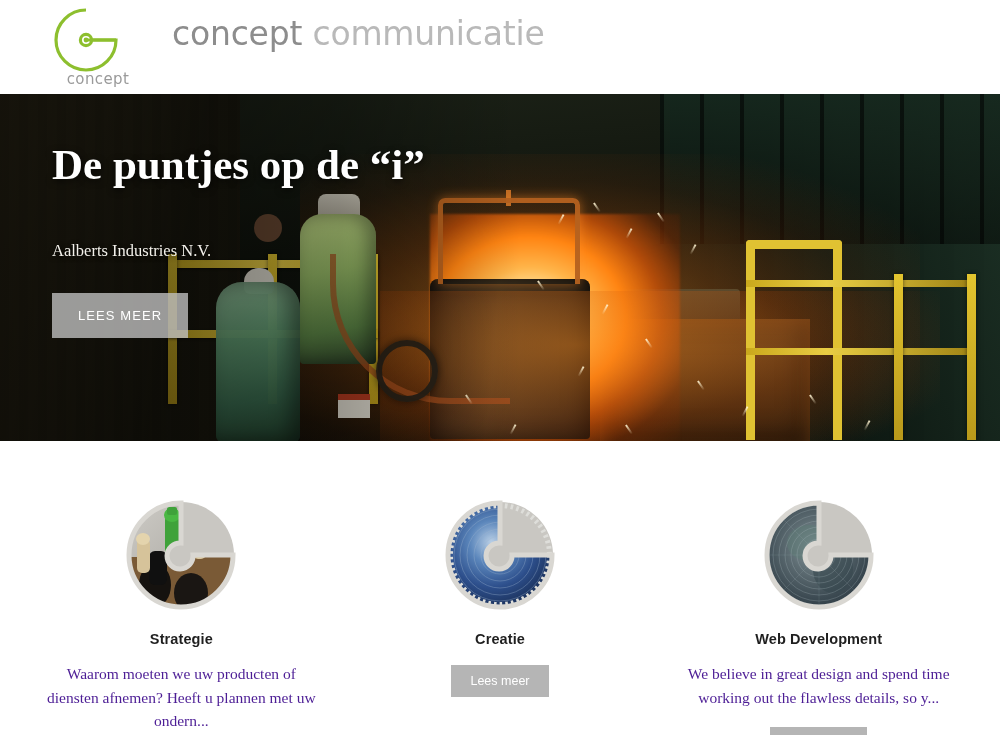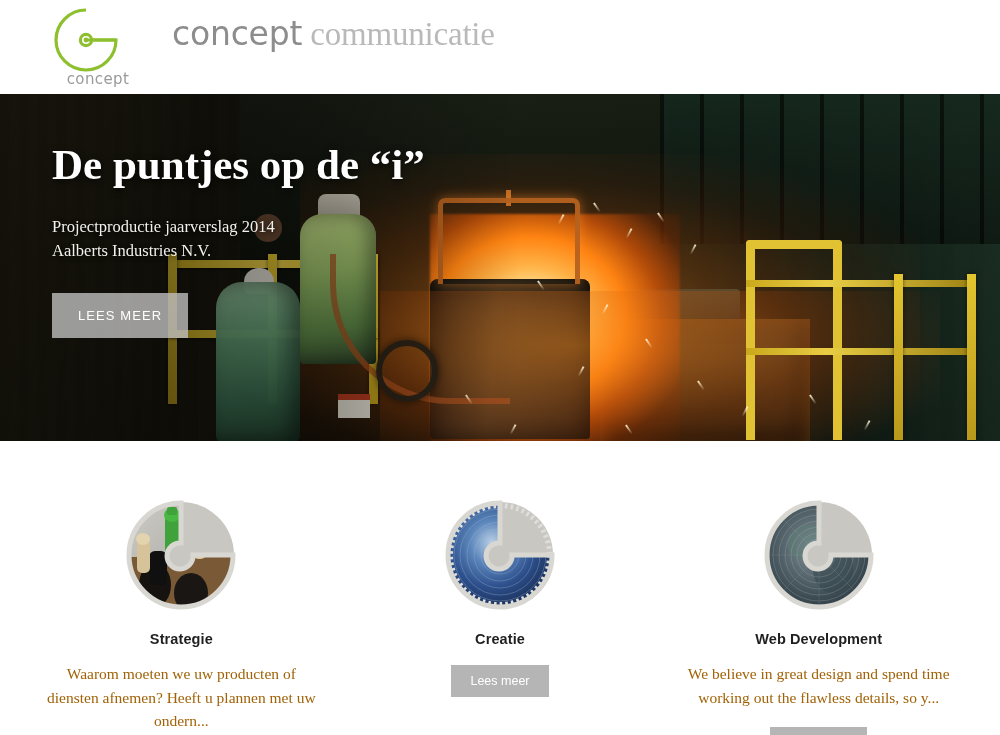--- a/index.html
+++ b/index.html
@@ -52,21 +52,21 @@
     margin-left: 48px;
     margin-top: 12px;
     font-size: 33px;
     line-height: 1.1;
     letter-spacing: -0.2px;
     white-space: nowrap;
     font-family: "DejaVu Sans", sans-serif;
     font-weight: 400;
   }
   .brand-title .t-strong { color: #8d8d8d; }
-  .brand-title .t-light  { color: #b9b9b9; font-family: Liberation Serif, serif; }
+  .brand-title .t-light  { color: #b9b9b9; }
 
   
   .main-nav {
     position: absolute;
     right: 0px;
     top: 70px;
     display: flex;
     align-items: center;
   }
   .nav-item {
@@ -313,21 +313,21 @@
     color: #1f1f1f;
     letter-spacing: 0.1px;
     font-family: "Liberation Sans", sans-serif;
   }
   .card-text {
     margin: 15px auto 0;
     width: 278px;
     font-family: "Liberation Serif", serif;
     font-size: 15.5px;
     line-height: 1.52;
-    color: #a16207;
+    color: #4c1d95;
   }
   .card-btn {
     margin-top: 18px;
     display: inline-block;
     background: #b5b5b5;
     color: #ffffff;
     font-size: 12.5px;
     padding: 9px 19px;
     border: none;
     cursor: pointer;
@@ -418,21 +418,21 @@
       <span class="sp" style="left:512px; top:330px;"></span>
       <span class="sp l" style="left:628px; top:330px;"></span>
     </div>
   </div>
 
   <div class="hero-shade"></div>
 
   <div class="hero-content">
     <h2 class="hero-title">De puntjes op de “i”</h2>
     <p class="hero-sub">
-      <span>Projectproductie jaarverslag 2014</span><br>
+      <br>
       <span>Aalberts Industries N.V.</span>
     </p>
     <button class="hero-btn">LEES MEER</button>
   </div>
 </section>
 
 <section class="features">
 
   <div class="card">
     <div class="card-icon-wrap">

